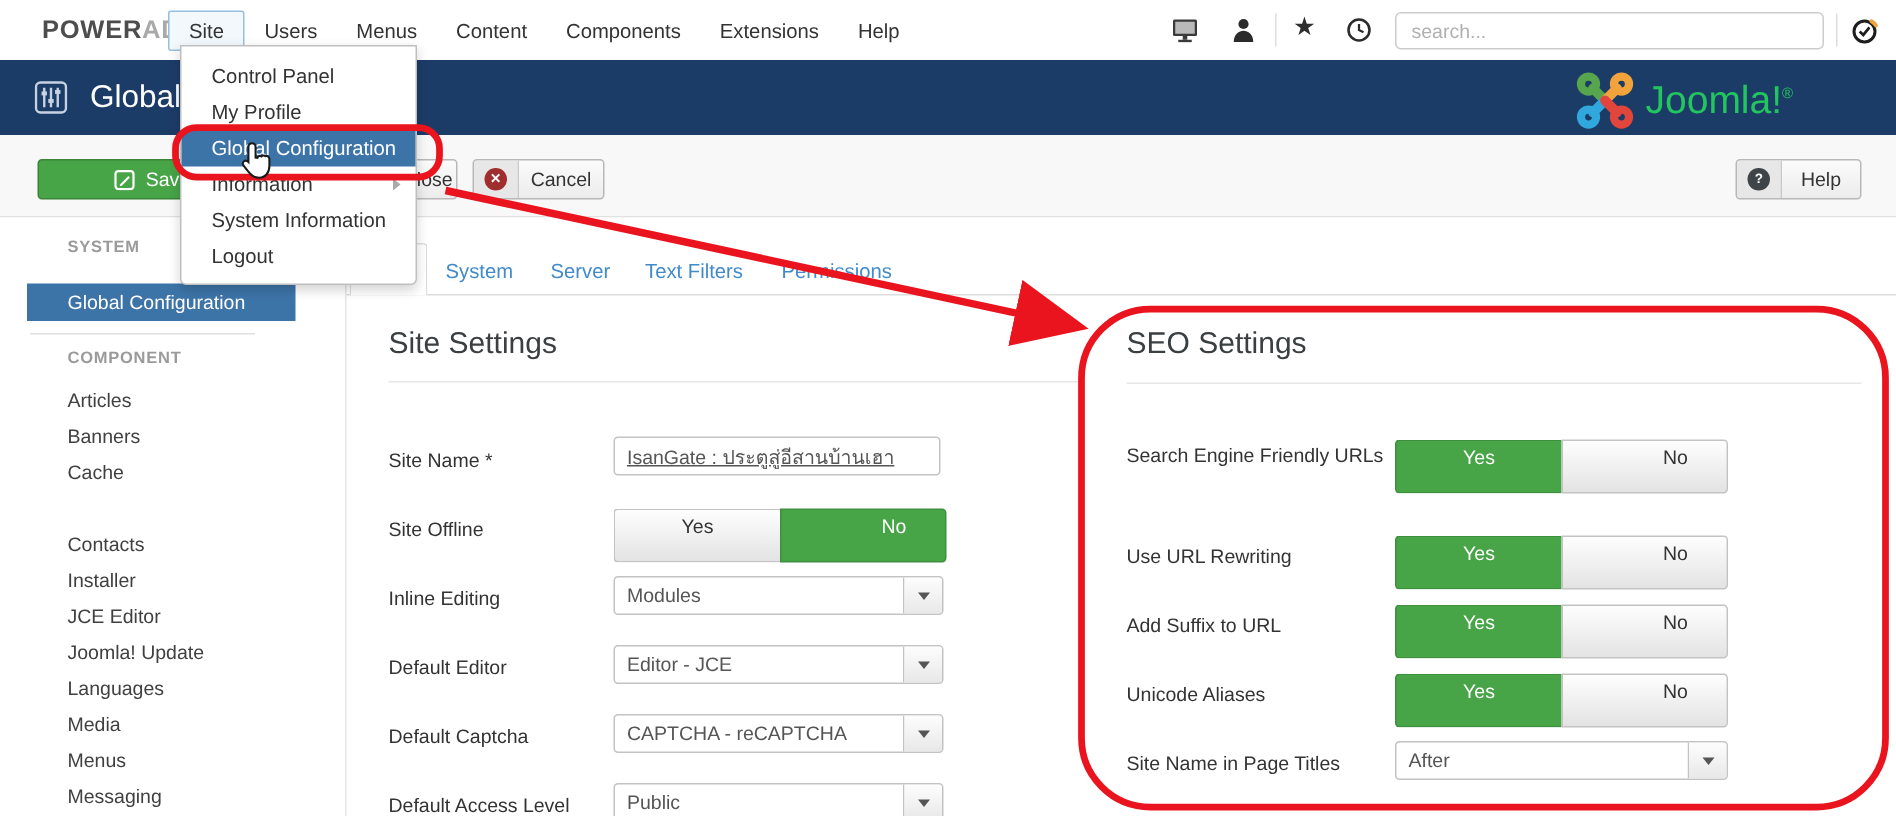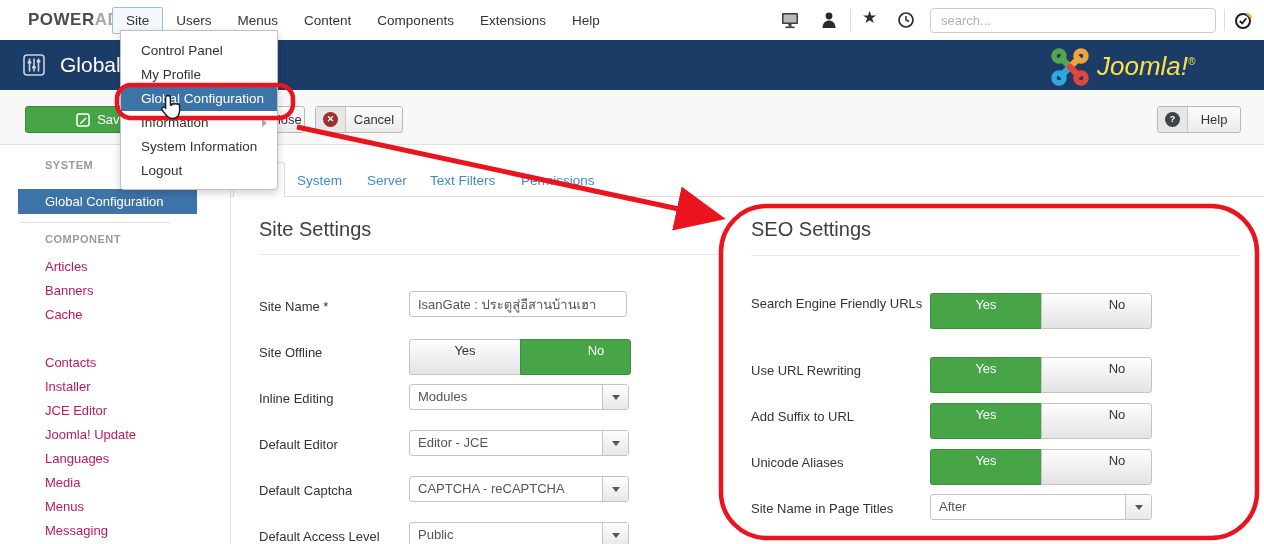--- a/index.html
+++ b/index.html
@@ -19,42 +19,42 @@
   .tb-sep { position:absolute; top:9px; width:1px; height:22px; background:#ddd; }
   .star-glyph { position:absolute; top:8px; font-size:17px; color:#2e2e2e; line-height:20px; }
   .search-box { position:absolute; left:930px; top:8px; width:286px; height:25px; border:1px solid #ccc; border-radius:4px; font-family:"Liberation Sans",sans-serif; font-size:13px; color:#555; padding-left:10px; outline:none; }
   .search-box::placeholder { color:#b0b0b0; }
 
   
   .navybar { position:absolute; left:0; top:40px; width:1264px; height:50px; background:#1c3c68; }
   .page-title { position:absolute; left:60px; top:13px; font-size:21px; color:#fff; }
   .sliders-wrap { position:absolute; left:23px; top:14px; }
   .brand-logo { position:absolute; left:1050px; top:7px; }
-  .brand-text { position:absolute; left:1097px; top:11px; font-size:26px; color:#fde047;font-style:italic; }
+  .brand-text { position:absolute; left:1097px; top:11px; font-size:26px; color:#22c55e; }
   .brand-text sup { font-size:10px; }
 
   
   .toolbar { position:absolute; left:0; top:90px; width:1264px; height:55px; background:#f8f8f8; border-bottom:1px solid #e1e1e1; }
   .btn { position:absolute; top:16px; height:27px; border:1px solid #b8b8b8; border-radius:3px; background:linear-gradient(#fbfbfb,#ececec); font-size:13px; color:#333; display:flex; align-items:center; cursor:pointer; overflow:hidden; white-space:nowrap; }
   .btn-save { left:25px; width:153px; background:#47a447; border-color:#398439; color:#fff; justify-content:center; gap:7px; }
   .btn-saveclose { left:190px; width:115px; padding-left:32px; }
   .btn-cancel { left:315px; width:88px; padding:0; }
   .btn-help { left:1157px; width:84px; padding:0; }
   .btn .icon-seg { width:30px; height:100%; background:#e7e7e7; border-right:1px solid #c9c9c9; display:flex; align-items:center; justify-content:center; border-radius:2px 0 0 2px; }
   .btn .txt-seg { flex:1; text-align:center; }
   .circle-ic { width:15px; height:15px; border-radius:50%; color:#fff; font-size:9px; font-weight:bold; display:flex; align-items:center; justify-content:center; line-height:1; }
   .circle-red { background:#a02e2e; }
   .circle-dark { background:#3f4448; }
 
   
   .sidebar { position:absolute; left:0; top:145px; width:230px; height:399px; background:#fff; }
   .side-head { position:absolute; left:45px; font-size:11px; font-weight:bold; color:#9a9a9a; letter-spacing:.5px; }
   .side-selected { position:absolute; left:18px; top:44px; width:179px; height:25px; background:#3d74a8; color:#fff; font-size:13px; line-height:25px; padding-left:27px; cursor:pointer; }
   .side-divider { position:absolute; left:20px; top:77px; width:150px; height:1px; background:#e0e0e0; }
-  .side-item { position:absolute; left:45px; width:160px; height:24px; line-height:24px; font-size:13px; color:#be185d; cursor:pointer; }
+  .side-item { position:absolute; left:45px; width:160px; height:24px; line-height:24px; font-size:13px; color:#404040; cursor:pointer; }
 
   
   .content { position:absolute; left:230px; top:145px; width:1034px; height:399px; background:#fff; border-left:1px solid #e5e5e5; }
   .tabbar-line { position:absolute; left:0; top:51px; width:1034px; height:1px; background:#ddd; }
   .tab-site { position:absolute; left:2px; top:17px; width:52px; height:35px; background:#fff; border:1px solid #ddd; border-bottom:none; border-radius:3px 3px 0 0; font-size:13.5px; color:#555; text-align:center; line-height:34px; cursor:pointer; }
   .tab-link { position:absolute; top:28px; font-size:13.5px; color:#428bca; cursor:pointer; }
 
   .sec-heading { position:absolute; font-size:20px; color:#3a3f42; }
   .sec-rule { position:absolute; height:1px; background:#e7e7e7; }
   .f-label { position:absolute; width:160px; font-size:13px; color:#333; line-height:17px; }
@@ -198,21 +198,21 @@
     <div class="tab-site">Site</div>
     <div class="tab-link" style="left:66px">System</div>
     <div class="tab-link" style="left:136px">Server</div>
     <div class="tab-link" style="left:199px">Text Filters</div>
     <div class="tab-link" style="left:290px">Permissions</div>
 
     <div class="sec-heading" style="left:28px;top:73px">Site Settings</div>
     <div class="sec-rule" style="left:28px;top:109px;width:462px"></div>
 
     <div class="f-label" style="left:28px;top:153px">Site Name *</div>
-    <input class="f-input" style="left: 178px; top: 146px;" value="IsanGate : ประตูสู่อีสานบ้านเฮา">
+    <input class="f-input" style="left: 178px; top: 146px; text-decoration: underline;" value="IsanGate : ประตูสู่อีสานบ้านเฮา">
 
     <div class="f-label" style="left:28px;top:199px">Site Offline</div>
     <div class="toggle" style="left:178px;top:194px">
       <span class="half">Yes</span>
       <span class="half on">No</span>
     </div>
 
     <div class="f-label" style="left:28px;top:245px">Inline Editing</div>
     <div class="select" style="left:178px;top:239px">
       <span class="val">Modules</span>

